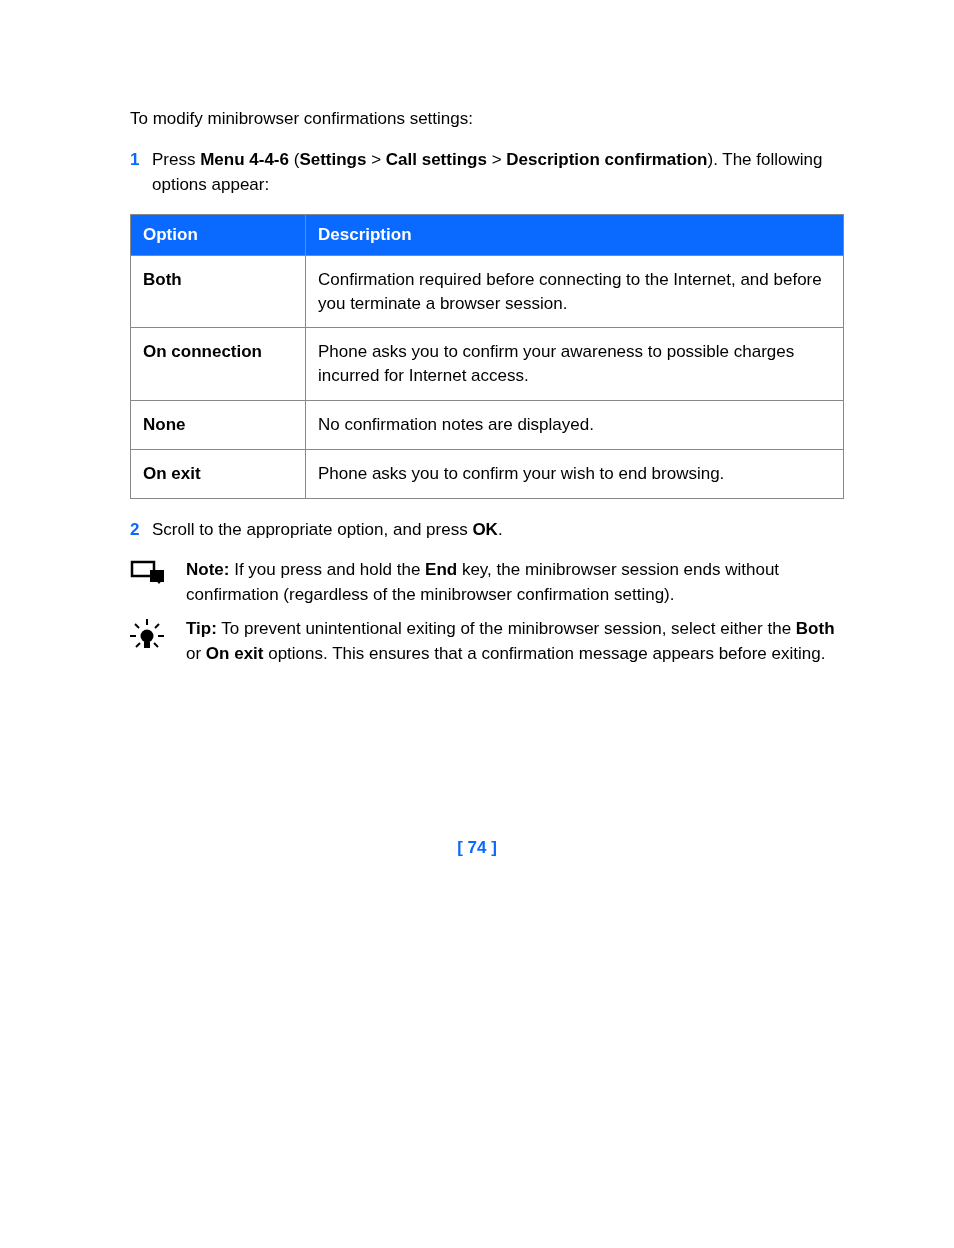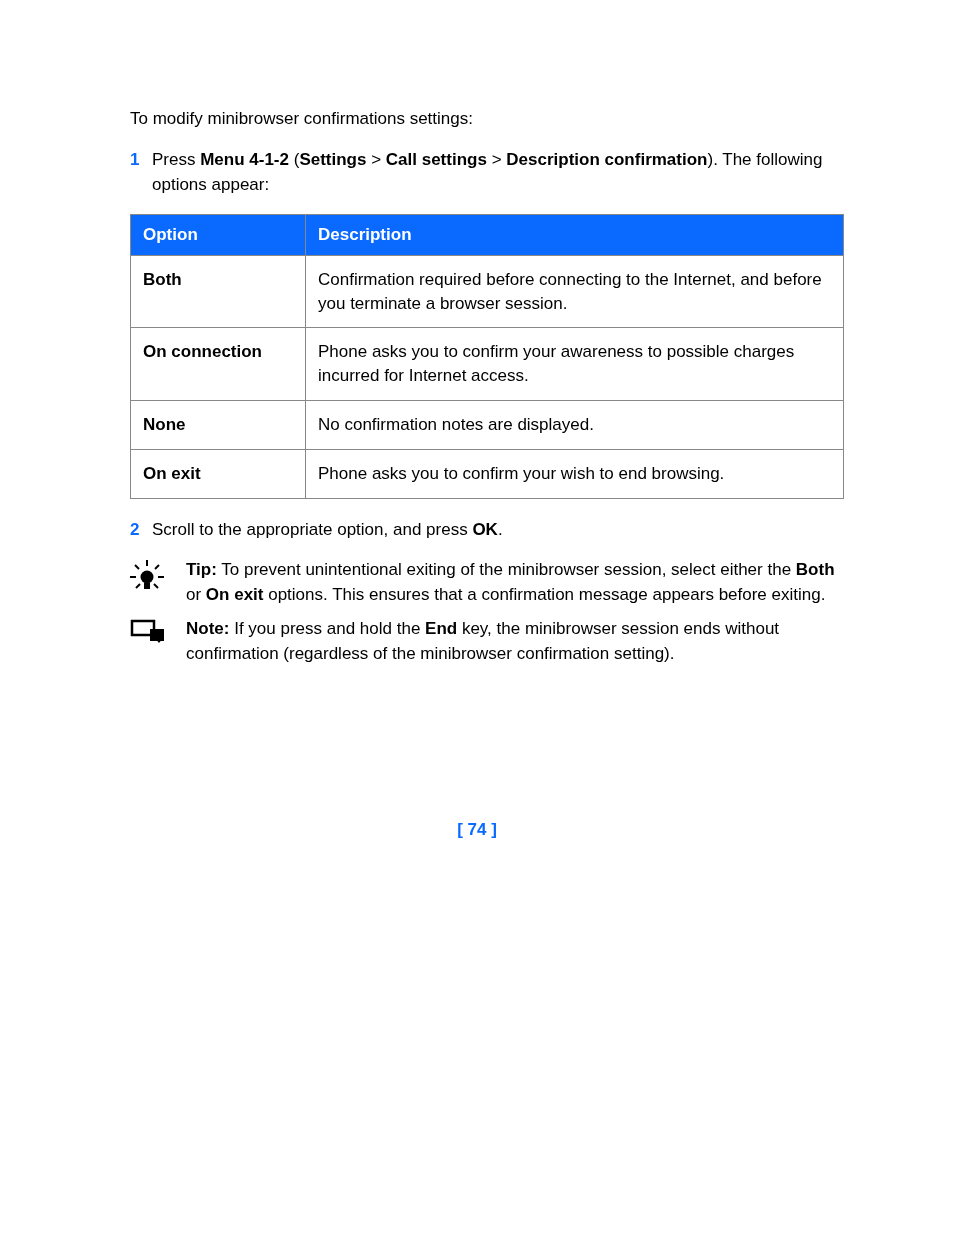--- a/index.html
+++ b/index.html
@@ -63,38 +63,38 @@
     line-height: 1.45;
   }
   .callout-icon {
     width: 56px;
     flex-shrink: 0;
     padding-top: 2px;
   }
   .callout-body { flex: 1; }
   .pagenum {
     position: absolute;
-    bottom: 56px;
+    bottom: 38px;
     left: 0; right: 0;
     text-align: center;
     color: #0a6aff;
     font-weight: bold;
   }
 </style>
 </head>
 <body>
 
 <div class="page">
 
   <p class="intro">To modify minibrowser confirmations settings:</p>
 
   <div class="step">
     <div class="step-num">1</div>
     <div class="step-body">
-      <span>Press </span><span class="bold">Menu 4-1-2</span><span> (</span><span class="bold">Settings</span><span> &gt; </span><span class="bold">Call settings</span><span> &gt; </span><span class="bold">Description confirmation</span><span>). The following options appear:</span>
+      <span>Press </span><span class="bold">Menu 4-4-6</span><span> (</span><span class="bold">Settings</span><span> &gt; </span><span class="bold">Call settings</span><span> &gt; </span><span class="bold">Description confirmation</span><span>). The following options appear:</span>
     </div>
   </div>
 
   <table class="opt">
     <thead>
       <tr>
         <th>Option</th>
         <th>Description</th>
       </tr>
     </thead>
@@ -120,46 +120,46 @@
 
   <div class="step">
     <div class="step-num">2</div>
     <div class="step-body">
       <span>Scroll to the appropriate option, and press </span><span class="bold">OK</span><span>.</span>
     </div>
   </div>
 
   <div class="callout">
     <div class="callout-icon">
+      <svg width="34" height="24" viewBox="0 0 34 24">
+        <rect x="2" y="2" width="22" height="14" fill="none" stroke="#000" stroke-width="2.5"></rect>
+        <polygon points="20,10 34,10 34,22 20,22" fill="#000"></polygon>
+        <polygon points="24,18 34,18 29,24" fill="#000"></polygon>
+      </svg>
+    </div>
+    <div class="callout-body">
+      <span class="bold">Note:</span><span> If you press and hold the </span><span class="bold">End</span><span> key, the minibrowser session ends without confirmation (regardless of the minibrowser confirmation setting).</span>
+    </div>
+  </div>
+
+  <div class="callout">
+    <div class="callout-icon">
       <svg width="34" height="34" viewBox="0 0 34 34">
         <g stroke="#000" stroke-width="2" fill="none">
           <line x1="17" y1="0" x2="17" y2="6"></line>
           <line x1="5" y1="5" x2="9" y2="9"></line>
           <line x1="29" y1="5" x2="25" y2="9"></line>
           <line x1="0" y1="17" x2="6" y2="17"></line>
           <line x1="28" y1="17" x2="34" y2="17"></line>
           <line x1="6" y1="28" x2="10" y2="24"></line>
           <line x1="28" y1="28" x2="24" y2="24"></line>
         </g>
         <circle cx="17" cy="17" r="6.5" fill="#000"></circle>
         <rect x="14" y="23" width="6" height="6" fill="#000"></rect>
       </svg>
     </div>
     <div class="callout-body">
       <span class="bold">Tip:</span><span> To prevent unintentional exiting of the minibrowser session, select either the </span><span class="bold">Both</span><span> or </span><span class="bold">On exit</span><span> options. This ensures that a confirmation message appears before exiting.</span>
     </div>
   </div>
 
-  <div class="callout">
-    <div class="callout-icon">
-      <svg width="34" height="24" viewBox="0 0 34 24">
-        <rect x="2" y="2" width="22" height="14" fill="none" stroke="#000" stroke-width="2.5"></rect>
-        <polygon points="20,10 34,10 34,22 20,22" fill="#000"></polygon>
-        <polygon points="24,18 34,18 29,24" fill="#000"></polygon>
-      </svg>
-    </div>
-    <div class="callout-body">
-      <span class="bold">Note:</span><span> If you press and hold the </span><span class="bold">End</span><span> key, the minibrowser session ends without confirmation (regardless of the minibrowser confirmation setting).</span>
-    </div>
-  </div>
-
   <div class="pagenum">[ 74 ]</div>
 </div>
 
 </body></html>

